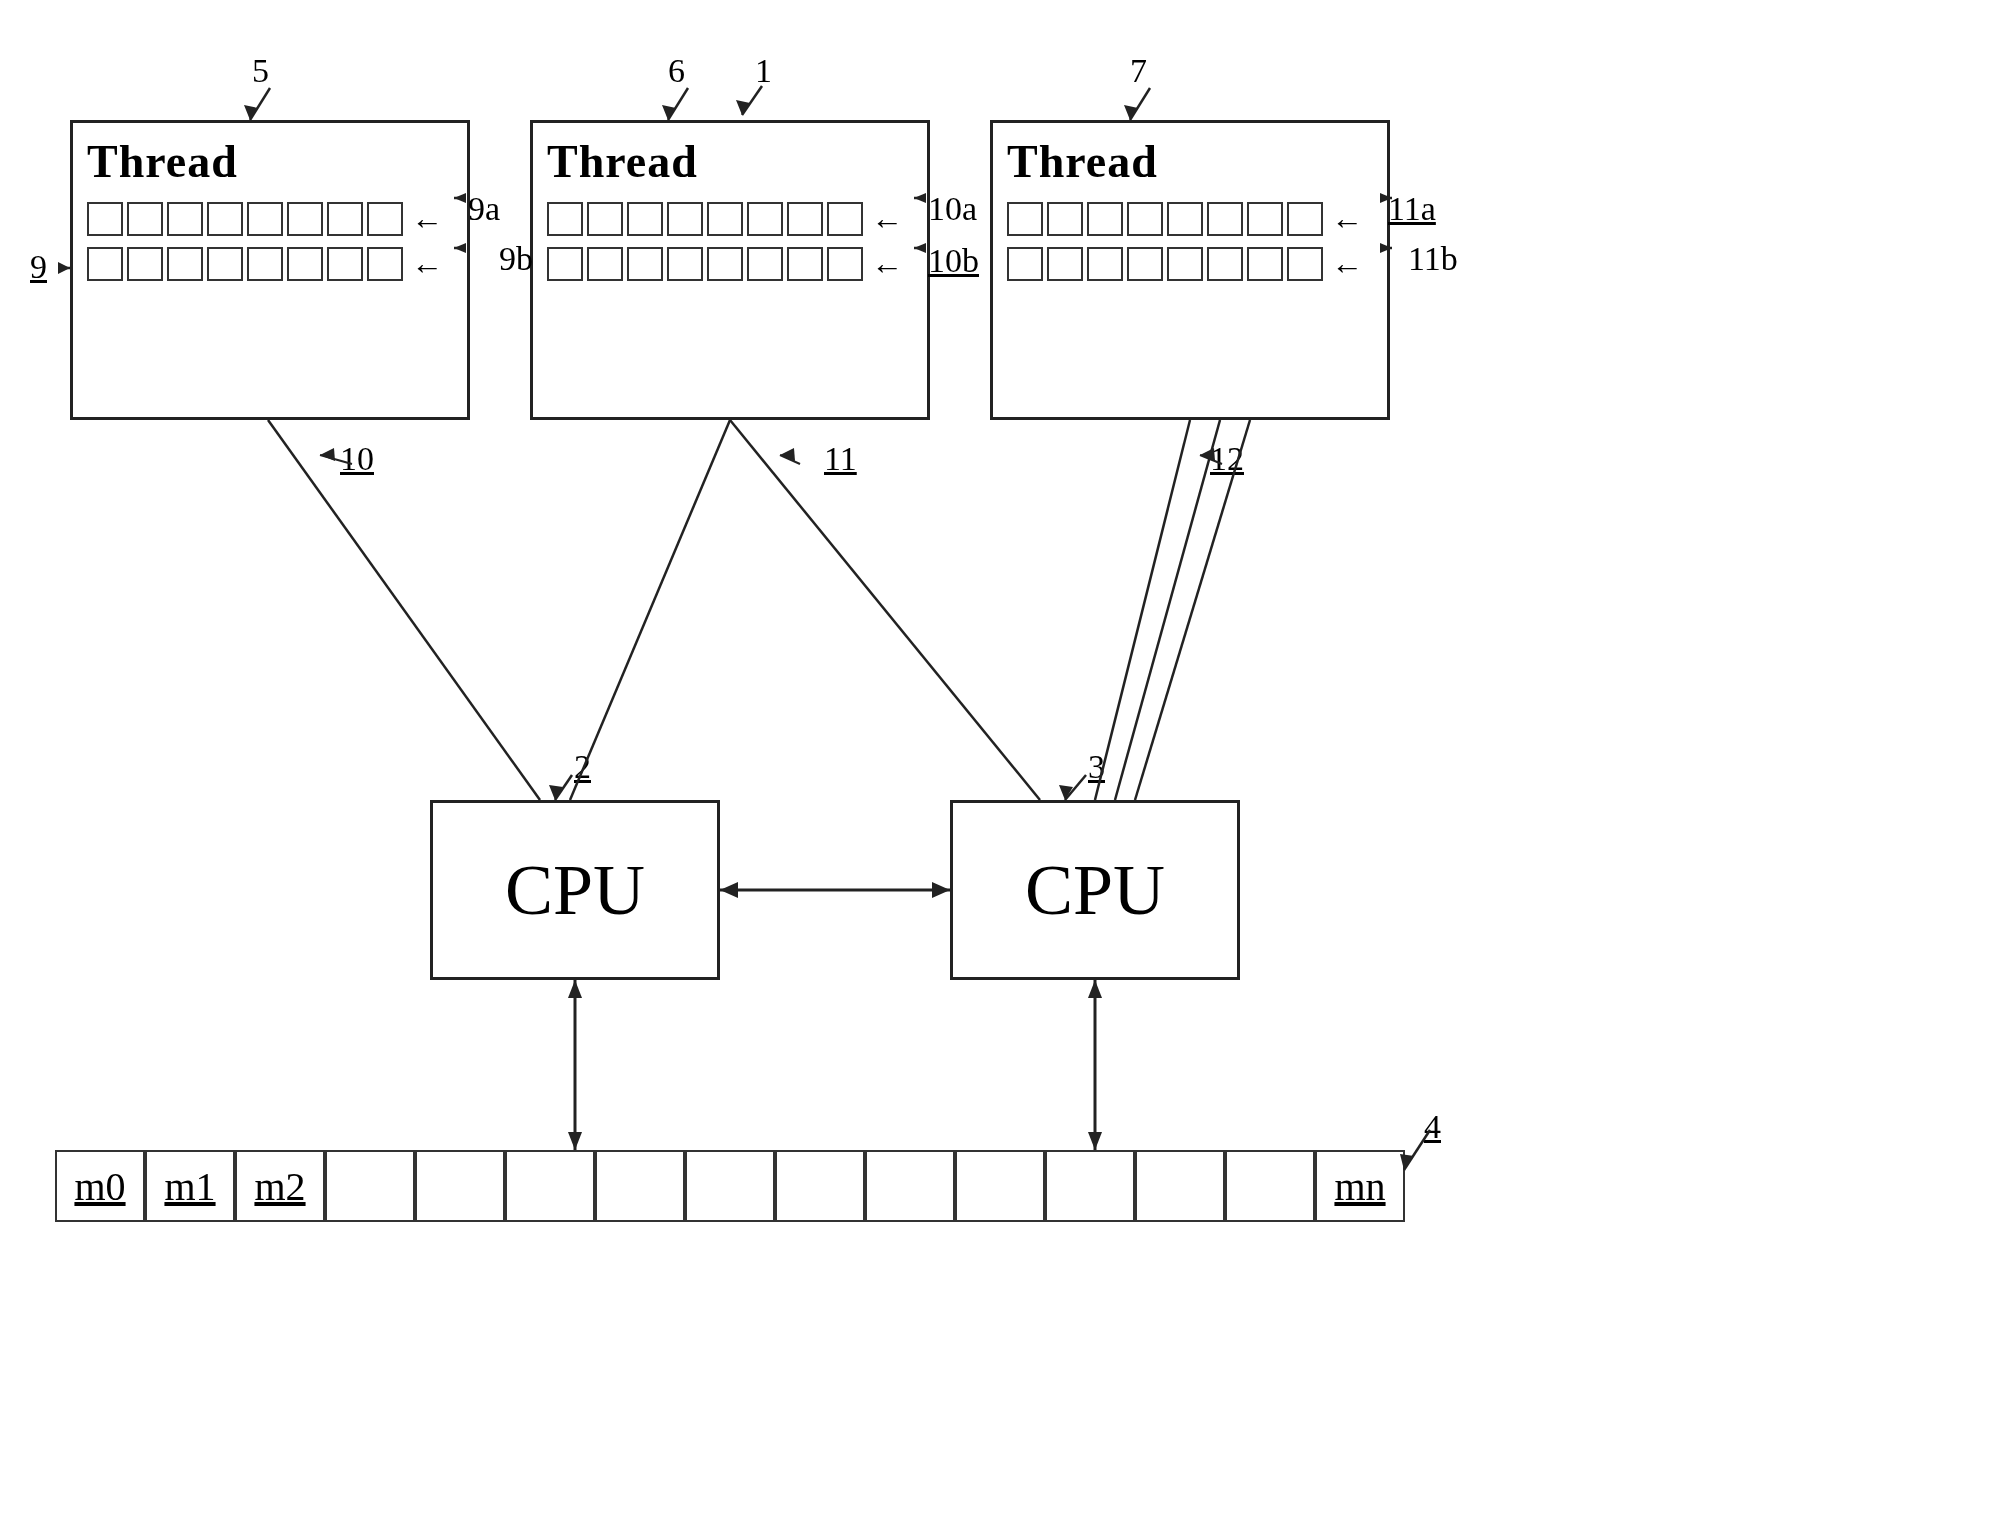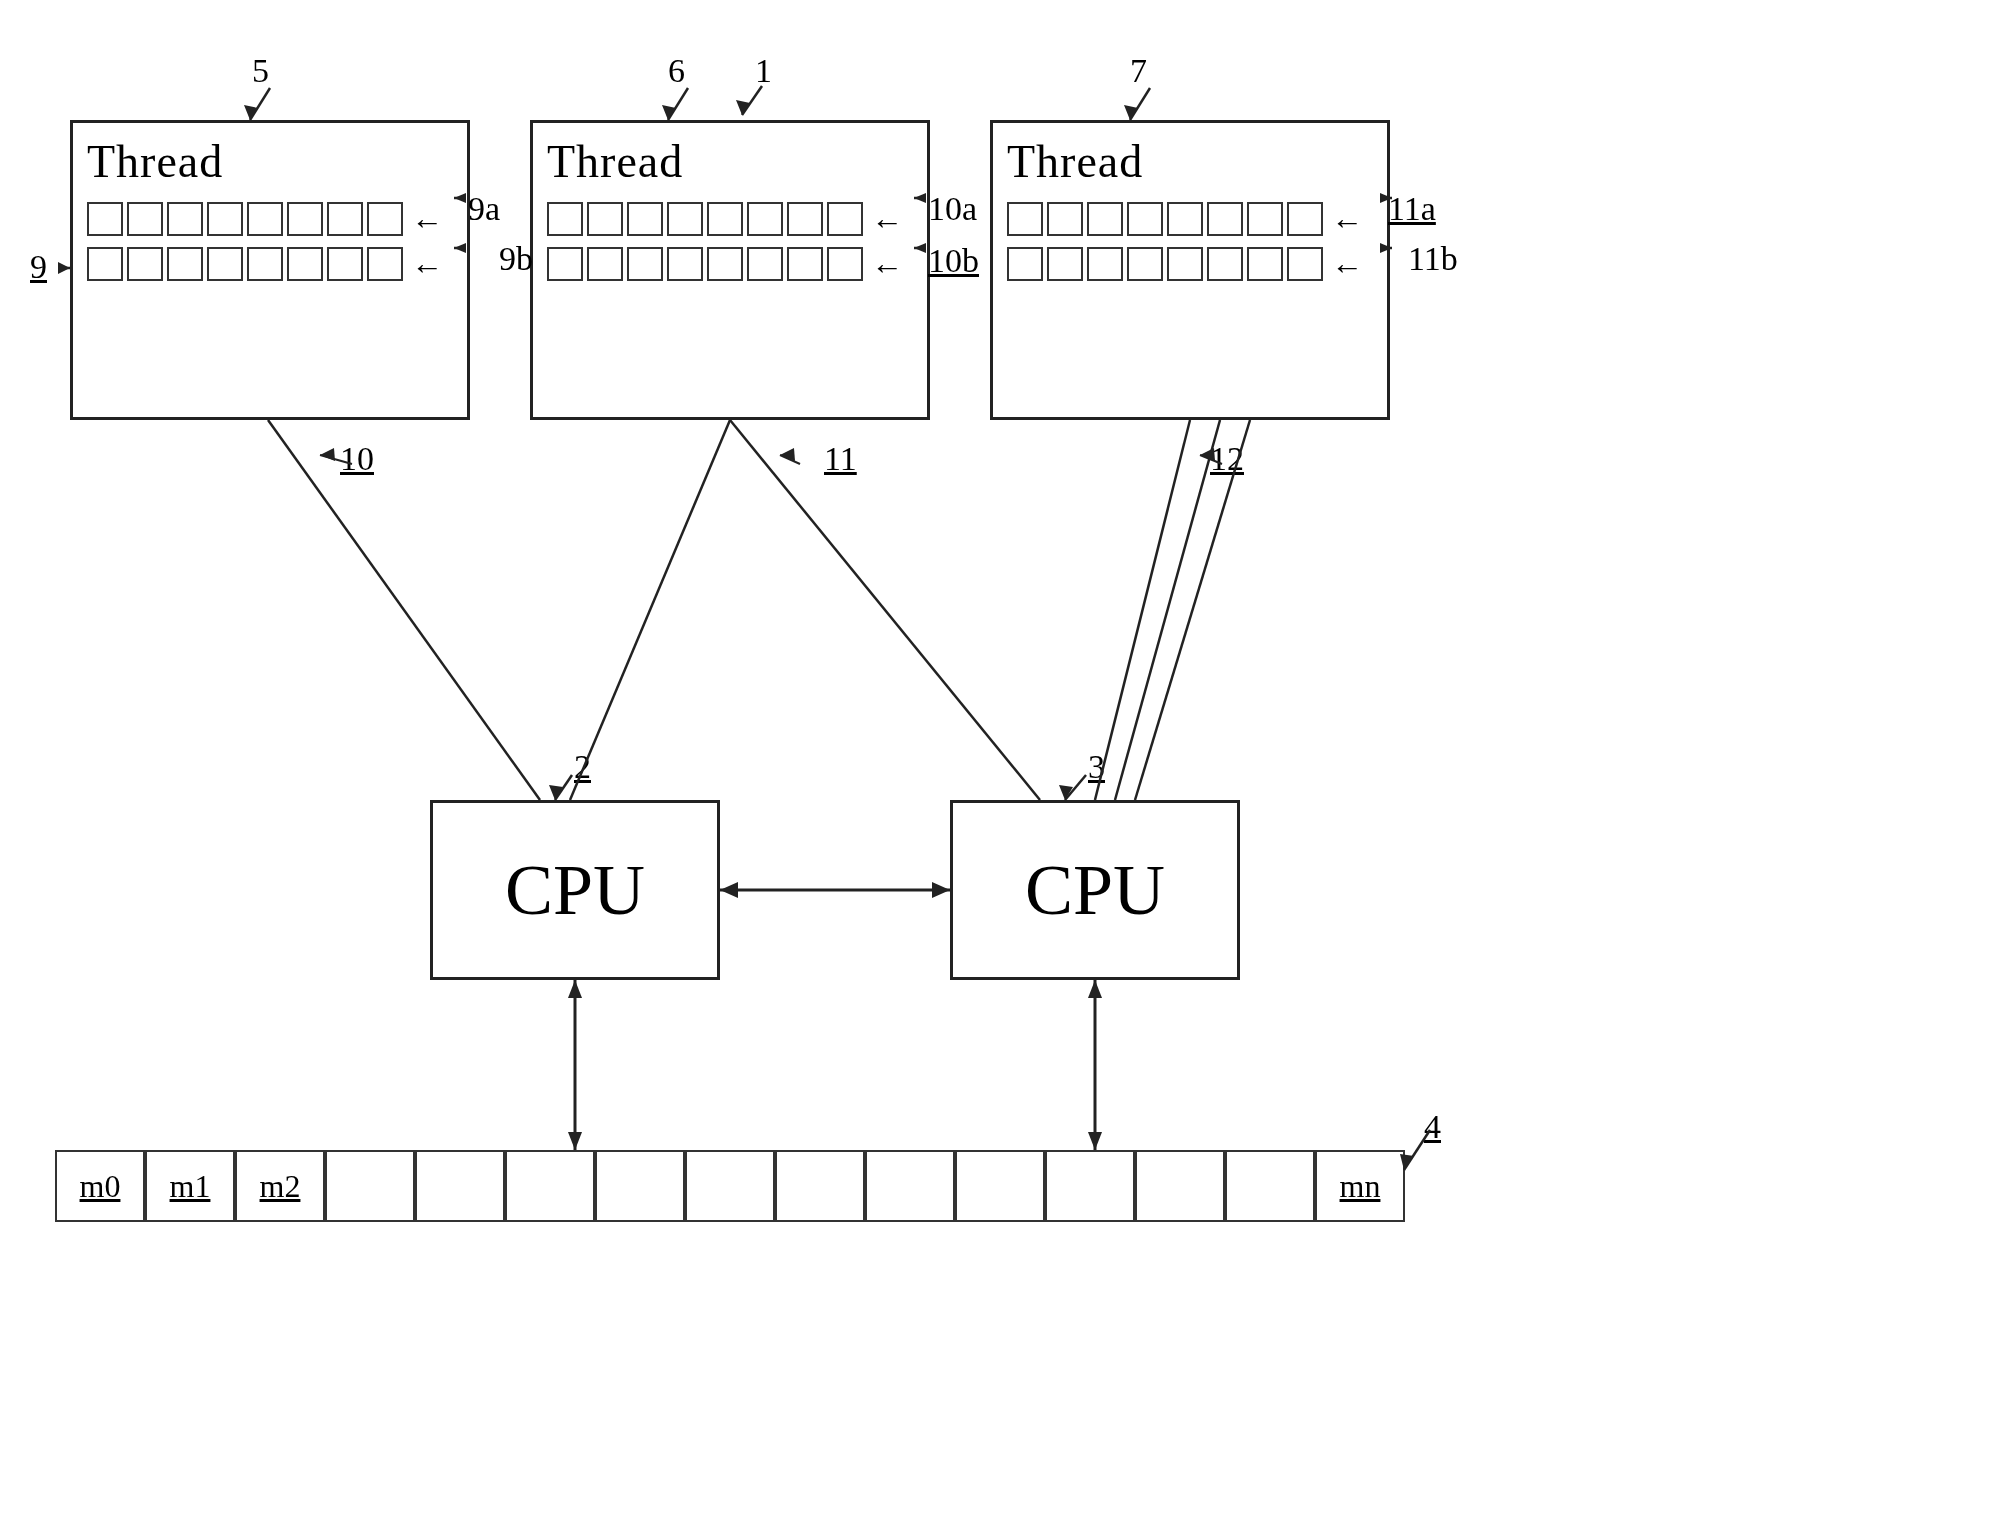--- a/index.html
+++ b/index.html
@@ -22,21 +22,21 @@
     
     .thread-box {
       position: absolute;
       border: 3px solid #222;
       background: #fff;
       padding: 12px 14px 14px 14px;
     }
 
     .thread-label {
       font-size: 46px;
-      font-weight: normal;
+      font-weight: bold;
       margin-bottom: 12px;
       letter-spacing: 1px;
     }
 
     .register-row {
       display: flex;
       gap: 4px;
       margin-bottom: 8px;
       align-items: center;
     }
@@ -70,21 +70,21 @@
     }
 
     .mem-cell {
       width: 90px;
       height: 72px;
       border: 2px solid #333;
       background: #fff;
       display: flex;
       align-items: center;
       justify-content: center;
-      font-size: 32px;
+      font-size: 40px;
     }
 
     .mem-cell-empty {
       width: 90px;
       height: 72px;
       border: 2px solid #333;
       background: #fff;
     }
 
     

